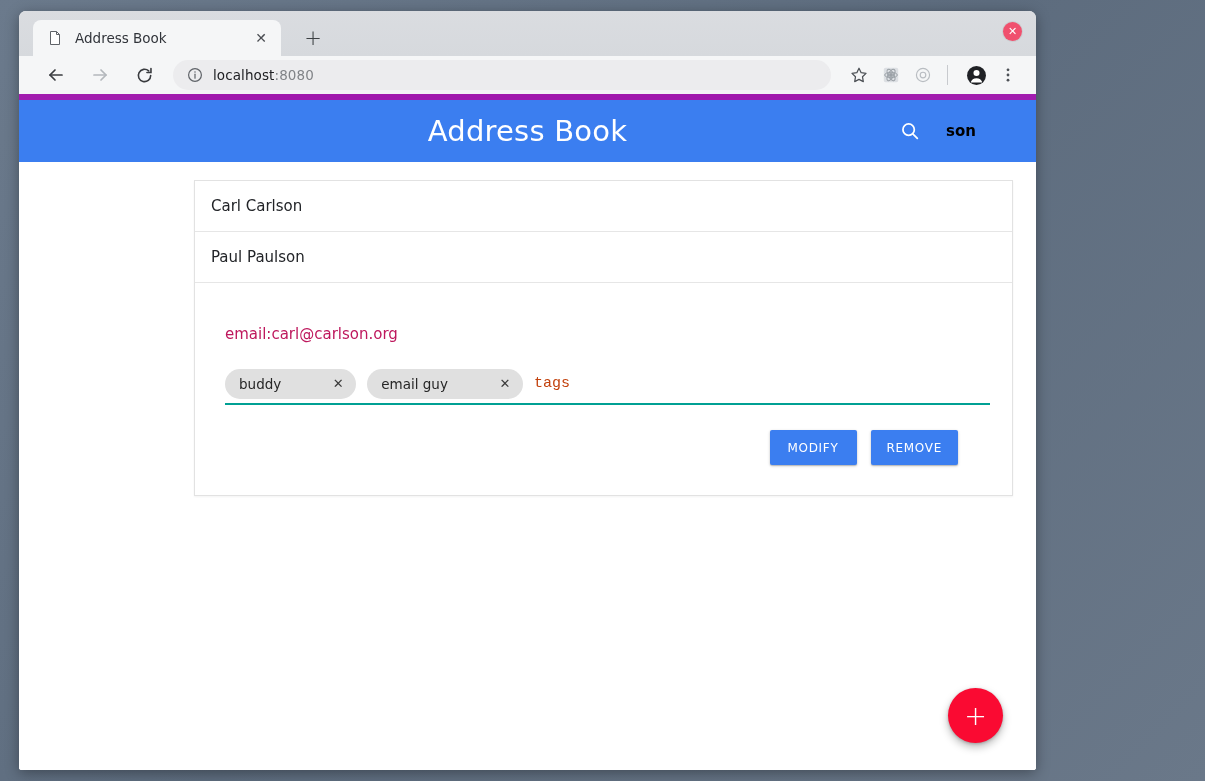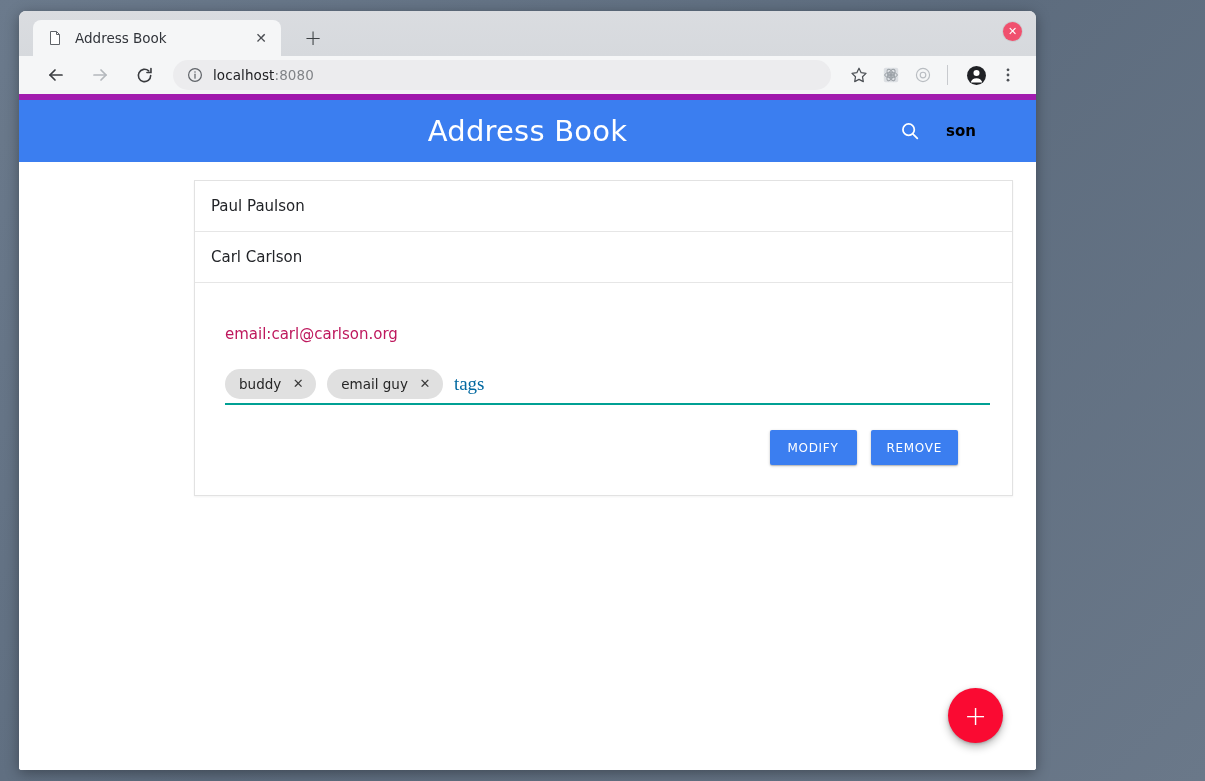--- a/index.html
+++ b/index.html
@@ -270,34 +270,35 @@
     height: 30px;
     background: #e0e0e0;
     border-radius: 16px;
     display: inline-flex;
     align-items: center;
     padding: 0 10px 0 14px;
     margin-right: 11px;
     font-size: 13.5px;
     color: #262626;
     font-family: "DejaVu Sans", sans-serif;
+    gap: 40px;
   }
   .chip-x {
     margin-left: 9px;
     width: 16px; height: 16px;
     display: flex; align-items: center; justify-content: center;
     color: #3b3b3b;
     font-size: 13px;
     line-height: 1;
   }
 
   .tags-placeholder {
-    font-size: 19px;
-    color: #0369a1;
-    font-family: Liberation Serif, serif;
+    font-size: 15px;
+    color: #c2410c;
+    font-family: Liberation Mono, monospace;
   }
 
   .card-actions {
     display: flex;
     justify-content: flex-end;
     margin-top: 25px;
     gap: 14px;
     padding-right: 26px;
   }
 
@@ -433,25 +434,25 @@
         </span>
         <span class="search-value" placeholder="search">son</span>
       </div>
     </div>
 
     <div class="content">
 
       <div class="card">
 
         <div class="contact-row">
+          <span>Carl Carlson</span>
+        </div>
+
+        <div class="contact-row">
           <span>Paul Paulson</span>
-        </div>
-
-        <div class="contact-row">
-          <span>Carl Carlson</span>
         </div>
 
         <div class="detail-panel">
           <div class="detail-email">email:carl@carlson.org</div>
 
           <div class="tags-field">
             <span class="chip">
               <span>buddy</span>
               <span class="chip-x">✕</span>
             </span>

